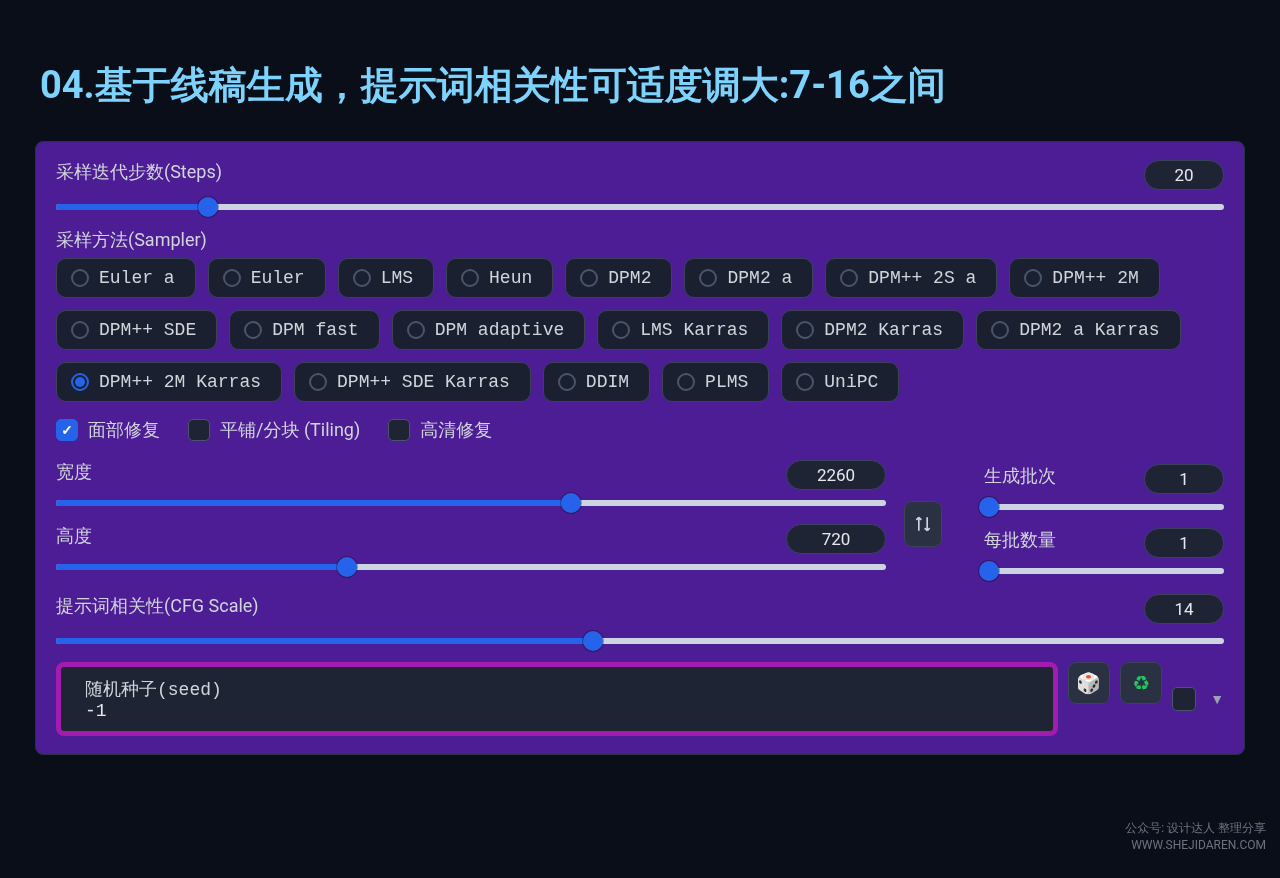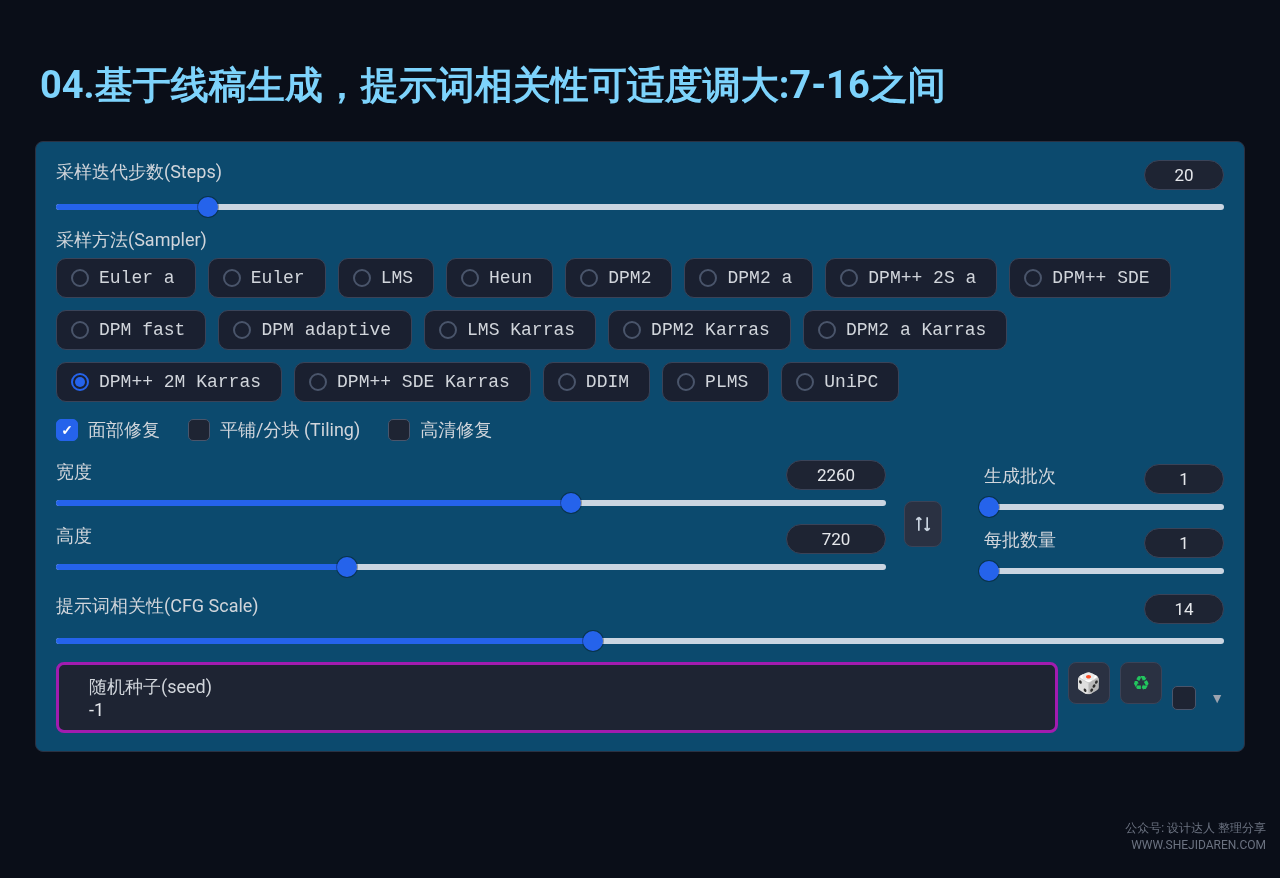--- a/index.html
+++ b/index.html
@@ -1,18 +1,18 @@
 <!DOCTYPE html>
 <html><head>
   <meta charset="utf-8">
   <style>
     * { margin: 0; padding: 0; box-sizing: border-box; }
     body { background: #0a0e18; color: #d1d5db; font-family: -apple-system,BlinkMacSystemFont,"Segoe UI",Roboto,sans-serif; width: 1280px; height: 878px; overflow: hidden; }
     .title { color: #7dd3fc; font-size: 38px; font-weight: 700; padding: 60px 40px 30px 40px; }
-    .panel { margin: 0 35px; background: #0c4a6e; border: 1px solid #2a3142; border-radius: 8px; padding: 18px 20px; }
+    .panel { margin: 0 35px; background: #4c1d95; border: 1px solid #2a3142; border-radius: 8px; padding: 18px 20px; }
     .row { display: flex; align-items: center; margin-bottom: 10px; }
     .label { font-size: 18px; color: #d1d5db; margin-bottom: 6px; }
     .num-box { background: #1e2433; border: 1px solid #3a4358; border-radius: 16px; padding: 4px 20px; min-width: 80px; text-align: center; font-size: 17px; color: #e5e7eb; }
     .num-box.wide { min-width: 100px; }
     .slider-wrap { position: relative; width: 100%; height: 14px; margin-bottom: 14px; }
     .slider-track { position: absolute; top: 4px; left: 0; right: 0; height: 6px; background: #cbd5e1; border-radius: 3px; }
     .slider-fill { position: absolute; top: 4px; left: 0; height: 6px; background: #2563eb; border-radius: 3px; }
     .slider-thumb { position: absolute; top: -3px; width: 20px; height: 20px; background: #2563eb; border-radius: 50%; margin-left: -10px; box-shadow: 0 0 0 1px rgba(0,0,0,.3); }
     .radio-group { display: flex; flex-wrap: wrap; gap: 12px; margin-bottom: 8px; font-family: Liberation Mono, monospace; }
     .radio-item { display: flex; align-items: center; gap: 10px; padding: 9px 20px 9px 14px; border: 1px solid #3a4358; border-radius: 10px; background: #1a2030; font-size: 18px; color: #d1d5db; cursor: pointer; }
@@ -24,21 +24,21 @@
     .checkbox { width: 22px; height: 22px; border: 1px solid #4a556b; border-radius: 5px; background: #1e2433; display: flex; align-items: center; justify-content: center; }
     .checkbox.on { background: #2563eb; border-color: #2563eb; color: #fff; font-size: 14px; font-weight: bold; }
     .dims { display: flex; gap: 0; align-items: center; }
     .dim-left { flex: 0 0 830px; }
     .dim-right { flex: 1; padding-left: 24px; margin-top: 8px; }
     .dim-block { margin-bottom: 6px; }
     .dim-head { display: flex; justify-content: space-between; align-items: center; margin-bottom: 6px; }
     .swap-btn { width: 46px; height: 46px; background: #2a3142; border: 1px solid #3a4358; border-radius: 8px; display: flex; align-items: center; justify-content: center; margin: 0 18px; align-self: center; cursor:pointer; }
     .mini-slider { width: 240px; }
     .seed-row { display: flex; align-items: stretch; gap: 10px; margin-top: 8px; }
-    .seed-input { flex: 1; background: #1e2433; border: 3px solid #a21caf; border-radius: 8px; padding: 10px 30px; }
+    .seed-input { flex: 1; background: #1e2433; border: 5px solid #a21caf; border-radius: 8px; padding: 10px 24px; font-family: Liberation Mono, monospace; }
     .seed-input .sl { font-size: 18px; color: #d1d5db; }
     .seed-input .sv { font-size: 18px; color: #e5e7eb; }
     .icon-btn { width: 42px; height: 42px; background: #2a3142; border: 1px solid #3a4358; border-radius: 8px; display: flex; align-items: center; justify-content: center; font-size: 20px; cursor:pointer; }
     .small-check { width: 24px; height: 24px; border: 1px solid #4a556b; border-radius: 5px; background: #1e2433; align-self: center; }
     .tri { color: #9ca3af; font-size: 14px; align-self: center; margin-left: 4px; }
     .watermark { position: fixed; bottom: 24px; right: 14px; text-align: right; font-size: 12px; color: #6b7280; line-height: 1.4; }
   </style>
 </head>
 <body>
 
@@ -81,20 +81,24 @@
       <div class="radio-item">
         <span class="radio-dot"></span>
         <span>DPM2 a</span>
       </div>
       <div class="radio-item">
         <span class="radio-dot"></span>
         <span>DPM++ 2S a</span>
       </div>
       <div class="radio-item">
         <span class="radio-dot"></span>
+        <span>DPM++ 2M</span>
+      </div>
+      <div class="radio-item">
+        <span class="radio-dot"></span>
         <span>DPM++ SDE</span>
       </div>
       <div class="radio-item">
         <span class="radio-dot"></span>
         <span>DPM fast</span>
       </div>
       <div class="radio-item">
         <span class="radio-dot"></span>
         <span>DPM adaptive</span>
       </div>

